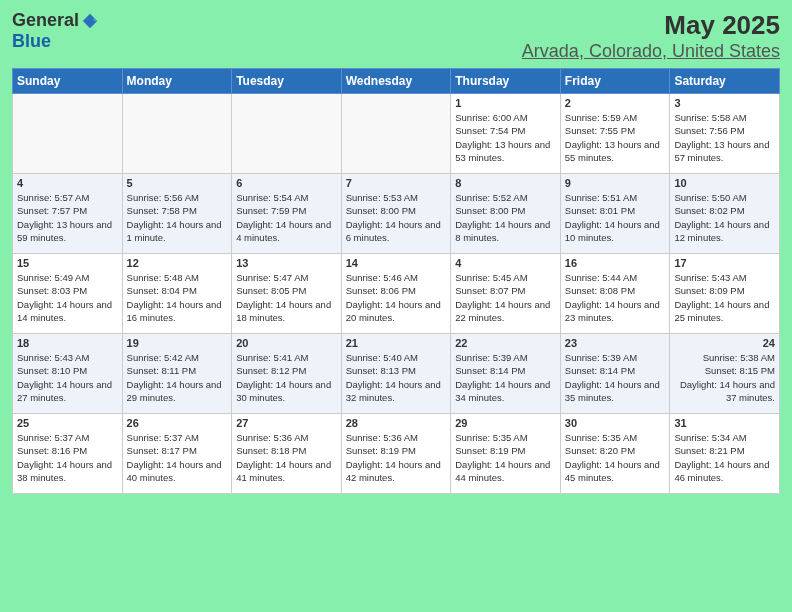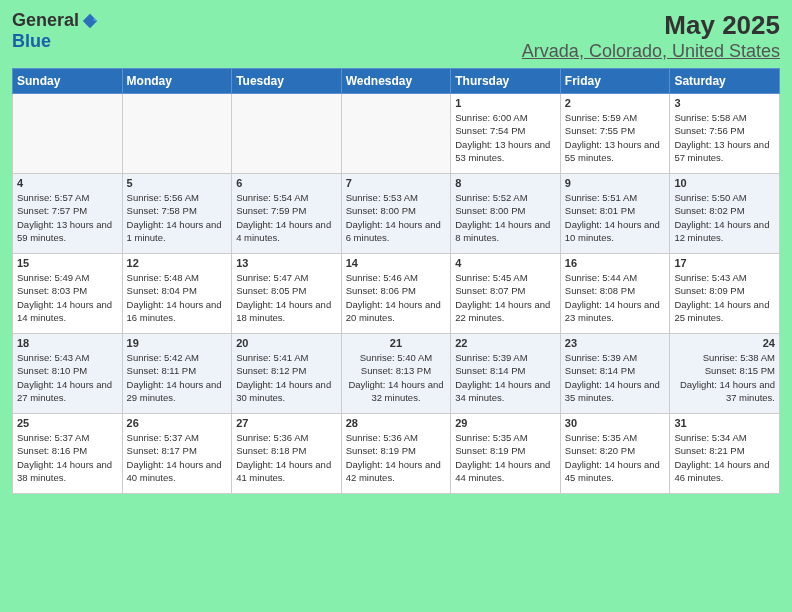--- a/index.html
+++ b/index.html
@@ -219,21 +219,21 @@
             <div class="day-info">Sunrise: 5:43 AM<br>Sunset: 8:10 PM<br>Daylight: 14 hours and 27 minutes.</div>
           </td>
           <td style="background: rgb(238, 242, 249);">
             <span class="day-number">19</span>
             <div class="day-info">Sunrise: 5:42 AM<br>Sunset: 8:11 PM<br>Daylight: 14 hours and 29 minutes.</div>
           </td>
           <td style="background: rgb(238, 242, 249);">
             <span class="day-number">20</span>
             <div class="day-info">Sunrise: 5:41 AM<br>Sunset: 8:12 PM<br>Daylight: 14 hours and 30 minutes.</div>
           </td>
-          <td style="background: rgb(238, 242, 249); text-align: center;">
+          <td style="background: rgb(238, 242, 249);">
             <span class="day-number">21</span>
             <div class="day-info">Sunrise: 5:40 AM<br>Sunset: 8:13 PM<br>Daylight: 14 hours and 32 minutes.</div>
           </td>
           <td style="background: rgb(238, 242, 249);">
             <span class="day-number">22</span>
             <div class="day-info">Sunrise: 5:39 AM<br>Sunset: 8:14 PM<br>Daylight: 14 hours and 34 minutes.</div>
           </td>
           <td style="background: rgb(238, 242, 249);">
             <span class="day-number">23</span>
             <div class="day-info">Sunrise: 5:39 AM<br>Sunset: 8:14 PM<br>Daylight: 14 hours and 35 minutes.</div>

